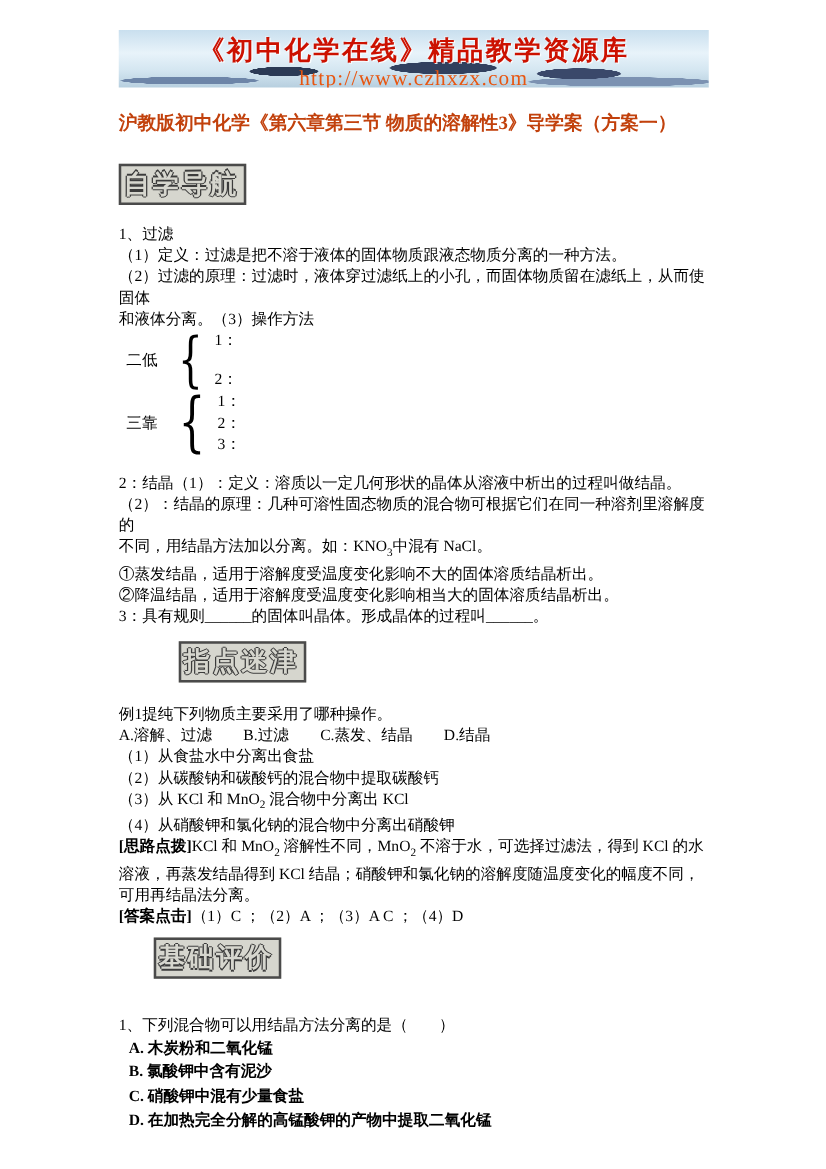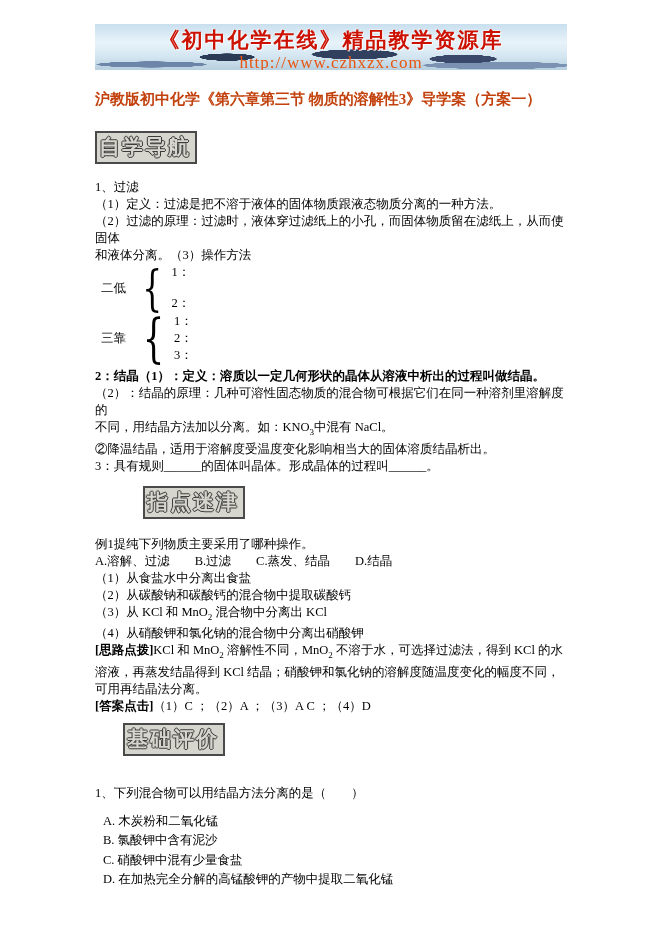--- a/index.html
+++ b/index.html
@@ -47,27 +47,27 @@
     transform:scaleX(.65);transform-origin:center;color:#000;flex:none;}
   .brace1 .brace-char{font-size:48px;}
   .brace2 .brace-char{font-size:52px;}
   .brace-items{display:flex;flex-direction:column;margin-left:4px;font-size:12.5px;}
   .brace1 .brace-items{height:48px;justify-content:space-between;}
   .brace2 .brace-items{height:50px;justify-content:space-between;}
 
   
   .mt-box1{margin-top:22px;}
   .mt-body{margin-top:15px;}
-  .mt-cryst{margin-top:4px;font-weight:bold;}
+  .mt-cryst{margin-top:14px;}
   .mt-blank{}
   .mt-box2{margin-top:11px;padding-left:48px;}
   .mt-ex{margin-top:17px;}
   .mt-box3{margin-top:8px;padding-left:28px;}
   .mt-q{margin-top:29px;}
-  .eval-options{margin-top:10px;font-size:12.5px;line-height:19.5px;}
+  .eval-options{font-size:12.5px;line-height:19.5px;font-weight:bold;}
   .eval-options div{padding-left:8px;}
 </style>
 </head>
 <body>
 
 <div class="content">
 
   <div class="banner">
     <div class="banner-waves"></div>
     <div class="banner-title">《初中化学在线》精品教学资源库</div>
@@ -100,20 +100,21 @@
     <div class="brace-items">
       <div>1：</div>
       <div>2：</div>
       <div>3：</div>
     </div>
   </div>
 
   <div class="para mt-cryst">2：结晶（1）：定义：溶质以一定几何形状的晶体从溶液中析出的过程叫做结晶。</div>
   <div class="para">（2）：结晶的原理：几种可溶性固态物质的混合物可根据它们在同一种溶剂里溶解度的</div>
   <div class="para"><span>不同，用结晶方法加以分离。如：KNO</span><sub>3</sub><span>中混有 NaCl。</span></div>
+  <div class="para">①蒸发结晶，适用于溶解度受温度变化影响不大的固体溶质结晶析出。</div>
   <div class="para">②降温结晶，适用于溶解度受温度变化影响相当大的固体溶质结晶析出。</div>
 
   <div class="para mt-blank">3：具有规则______的固体叫晶体。形成晶体的过程叫______。</div>
 
   <div class="mt-box2">
     <span class="section-box">指点迷津</span>
   </div>
 
   <div class="para mt-ex">例1提纯下列物质主要采用了哪种操作。</div>
   <div class="para">A.溶解、过滤　　B.过滤　　C.蒸发、结晶　　D.结晶</div>

